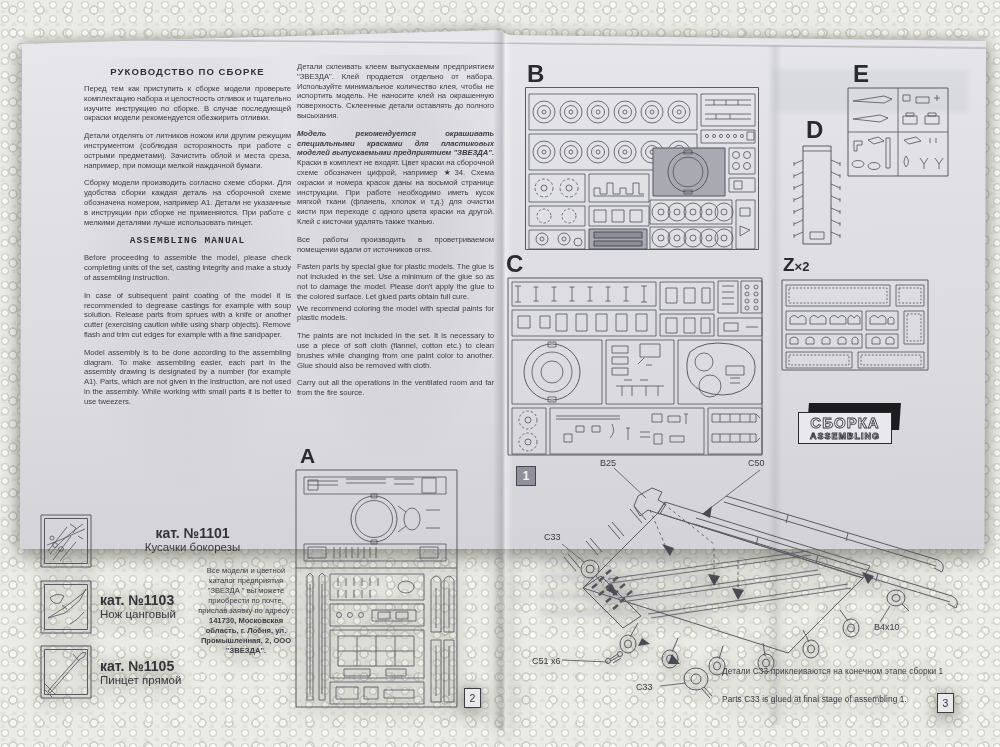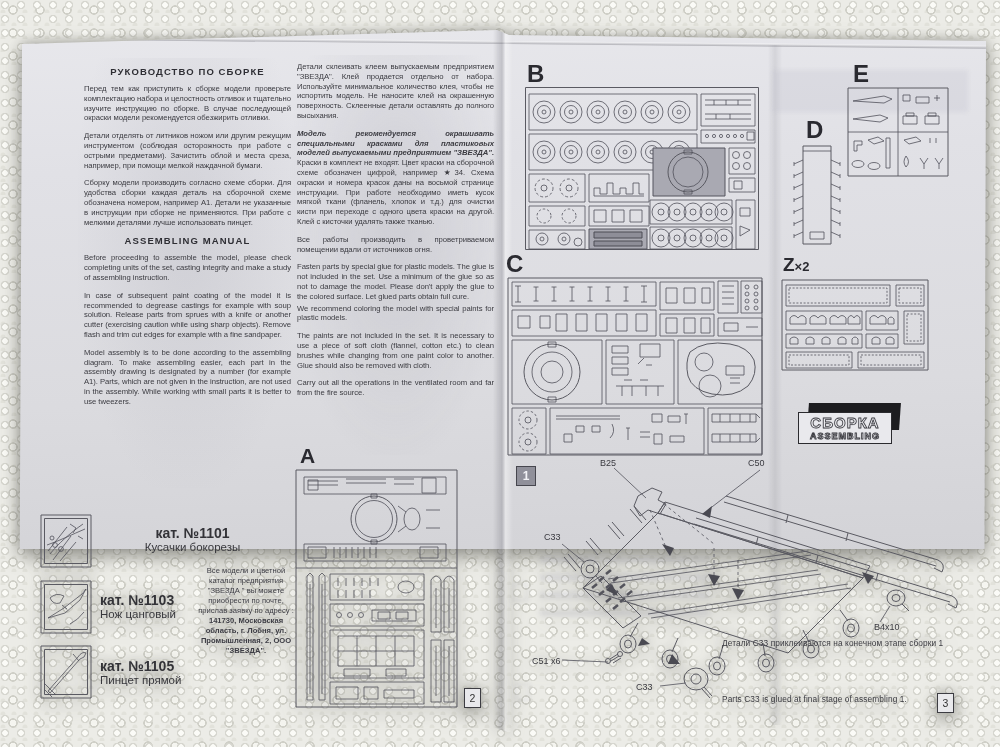--- a/index.html
+++ b/index.html
@@ -60,21 +60,21 @@
     <div class="ghost" style="left:772px;top:70px;width:196px;height:42px;background:rgba(185,185,200,.5);"></div>
     <div class="ghost" style="left:540px;top:556px;width:170px;height:60px;background:repeating-linear-gradient(180deg,rgba(150,150,175,.35) 0 7px,rgba(0,0,0,0) 7px 18px);"></div>
     <div class="ghost" style="left:512px;top:583px;width:14px;height:16px;border:1.5px solid rgba(120,120,145,.6);"></div>
     <div class="ghost" style="left:515px;top:684px;width:13px;height:15px;border:1.5px solid rgba(120,120,145,.6);"></div>
 
     <div style="position:absolute;left:84px;top:66px;width:207px;">
       <div class="hdg">РУКОВОДСТВО  ПО  СБОРКЕ</div>
       <p class="par">Перед тем как приступить к сборке модели проверьте комплектацию набора и целостность отливок и тщательно изучите инструкцию по сборке. В случае последующей окраски модели рекомендуется обезжирить отливки.</p>
       <p class="par">Детали отделять от литников ножом или другим режущим инструментом (соблюдая осторожность при работе с острыми предметами). Зачистить облой и места среза, например, при помощи мелкой наждачной бумаги.</p>
       <p class="par">Сборку модели производить согласно схеме сборки. Для удобства сборки каждая деталь на сборочной схеме обозначена номером, например А1. Детали не указанные в инструкции при сборке не применяются. При работе с мелкими деталями лучше использовать пинцет.</p>
-      <div class="hdg" style="">ASSEMBLING  MANUAL</div>
+      <div class="hdg" style="font-family:Liberation Mono, monospace;">ASSEMBLING  MANUAL</div>
       <p class="par">Before proceeding to assemble the model, please check completing units of the set, casting integrity and make a study of assembling instruction.</p>
       <p class="par">In case of subsequent paint coating of the model it is recommended to degrease castings for example with soup solution. Release parts from sprues with a knife or another cutter (exercising caution while using sharp objects). Remove flash and trim cut edges for example with a fine sandpaper.</p>
       <p class="par">Model assembly is to be done according to the assembling diagram. To make assembling easier, each part in the assembly drawing is designated by a number (for example A1). Parts, which are not given in the instruction, are not used in the assembly. While working with small parts it is better to use tweezers.</p>
     </div>
 
     <div style="position:absolute;left:297px;top:62px;width:197px;">
       <p class="par">Детали склеивать клеем выпускаемым предприятием "ЗВЕЗДА". Клей продается отдельно от набора. Используйте минимальное количество клея, чтобы не испортить модель. Не наносите клей на окрашенную поверхность. Склеенные детали оставлять до полного высыхания.</p>
       <p class="par"><b><i><span>Модель рекомендуется окрашивать специальными красками для пластиковых моделей выпускаемыми предприятием "ЗВЕЗДА".</span></i></b><span> Краски в комплект не входят. Цвет краски на сборочной схеме обозначен цифрой, например ★34. Схема окраски и номера красок даны на восьмой странице инструкции. При работе необходимо иметь кусок мягкой ткани (фланель, хлопок и т.д.) для очистки кисти при переходе с одного цвета краски на другой. Клей с кисточки удалять также тканью.</span></p>
       <p class="par">Все работы производить в проветриваемом помещении вдали от источников огня.</p>
       <p class="par" style="margin-bottom:2px;">Fasten parts by special glue for plastic models. The glue is not included in the set. Use a minimum of the glue so as not to damage the model. Please don't apply the glue to the colored surface. Let glued parts obtain full cure.</p>
@@ -522,21 +522,21 @@
       <polygon class="arr" points="344,124 356,128 350,136"></polygon>
 
       <text class="callout" x="82" y="18">B25</text>
       <text class="callout" x="230" y="18">C50</text>
       <text class="callout" x="26" y="92">C33</text>
       <text class="callout" x="14" y="216">C51 x6</text>
       <text class="callout" x="118" y="242">C33</text>
       <text class="callout" x="356" y="182">B4x10</text>
     </svg>
 
-    <div class="notetxt" style="left:722px;top:638px;width:250px;">Детали С33 приклеиваются на конечном этапе сборки 1</div>
+    <div class="notetxt" style="left:722px;top:666px;width:250px;">Детали С33 приклеиваются на конечном этапе сборки 1</div>
     <div class="notetxt" style="left:722px;top:694px;width:250px;">Parts C33 is glued at final stage of assembling 1.</div>
 
     <div class="pagenum" style="left:937px;top:693px;">
           <span>3</span>
         </div>
 
   </div>
  </div>
 </div>
 

